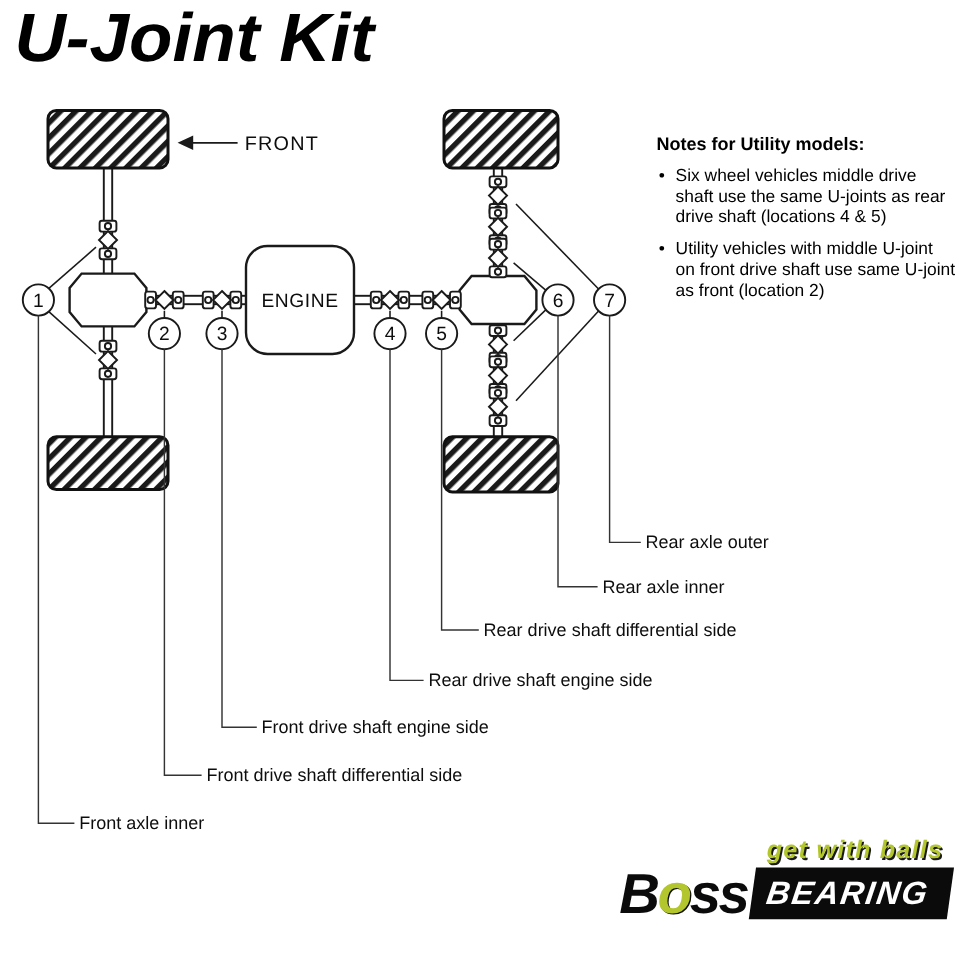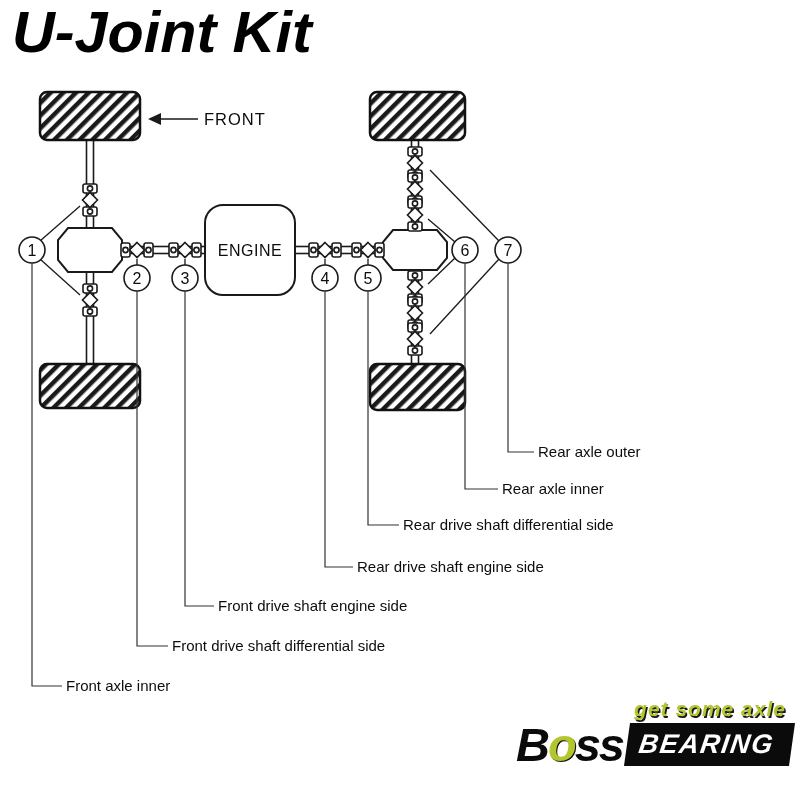--- a/index.html
+++ b/index.html
@@ -183,24 +183,27 @@
         <text class="callout-label" x="172" y="651">Front drive shaft differential side</text>
       </g>
       <g>
         <polyline points="32,263 32,686 62,686" fill="none" stroke="#333" stroke-width="1.2"></polyline>
         <text class="callout-label" x="66" y="691">Front axle inner</text>
       </g>
     </g>
   </svg>
 
   <div class="notes">
+    <div class="notes-heading">Notes for Utility models:</div>
+    <div class="note-item">Six wheel vehicles middle drive shaft use the same U-joints as rear drive shaft (locations 4 &amp; 5)</div>
+    <div class="note-item">Utility vehicles with middle U-joint on front drive shaft use same U-joint as front (location 2)</div>
   </div>
 
   <div class="logo">
-    <div class="tagline">get some axle</div>
+    <div class="tagline">get with balls</div>
     <div class="brandrow">
       <span class="boss"><span>B</span><span class="ball">o</span><span>ss</span></span>
       <span class="slab">
         <span class="bearing">BEARING</span>
       </span>
     </div>
   </div>
 
 </div>
 

